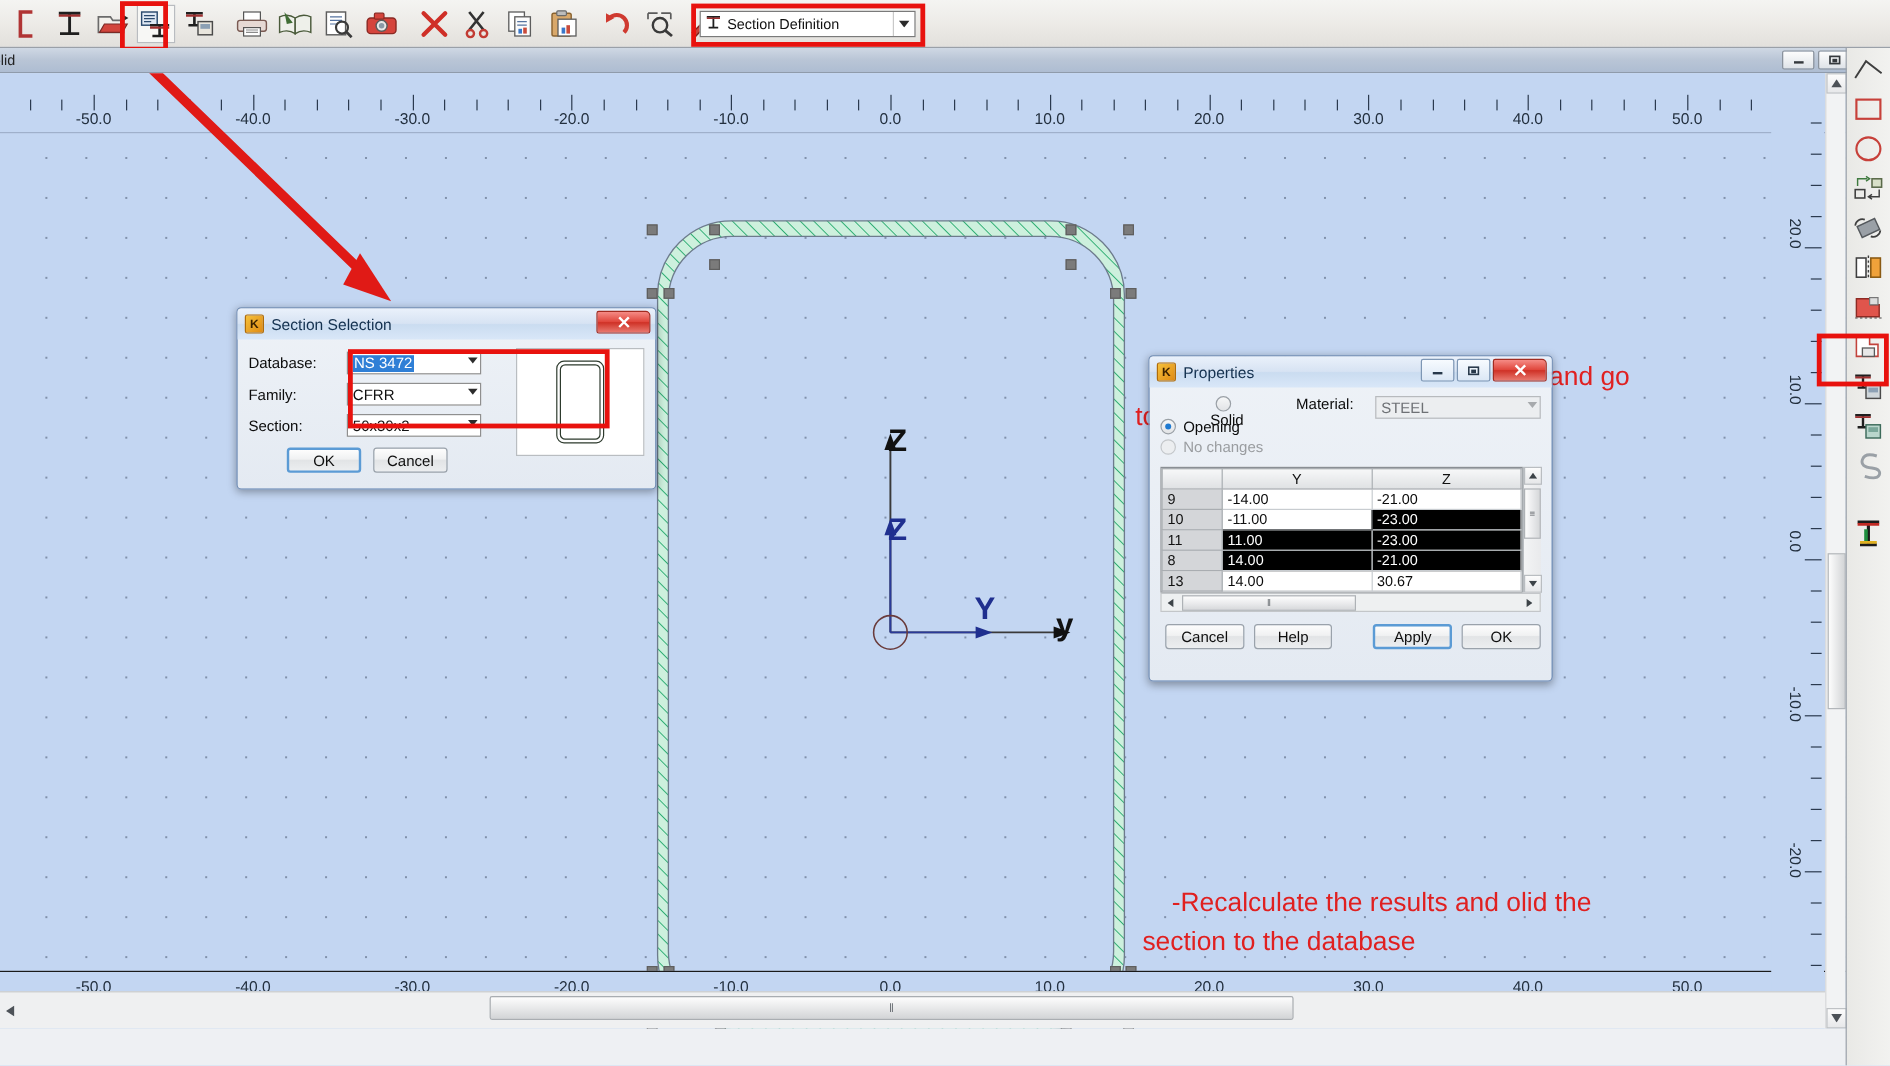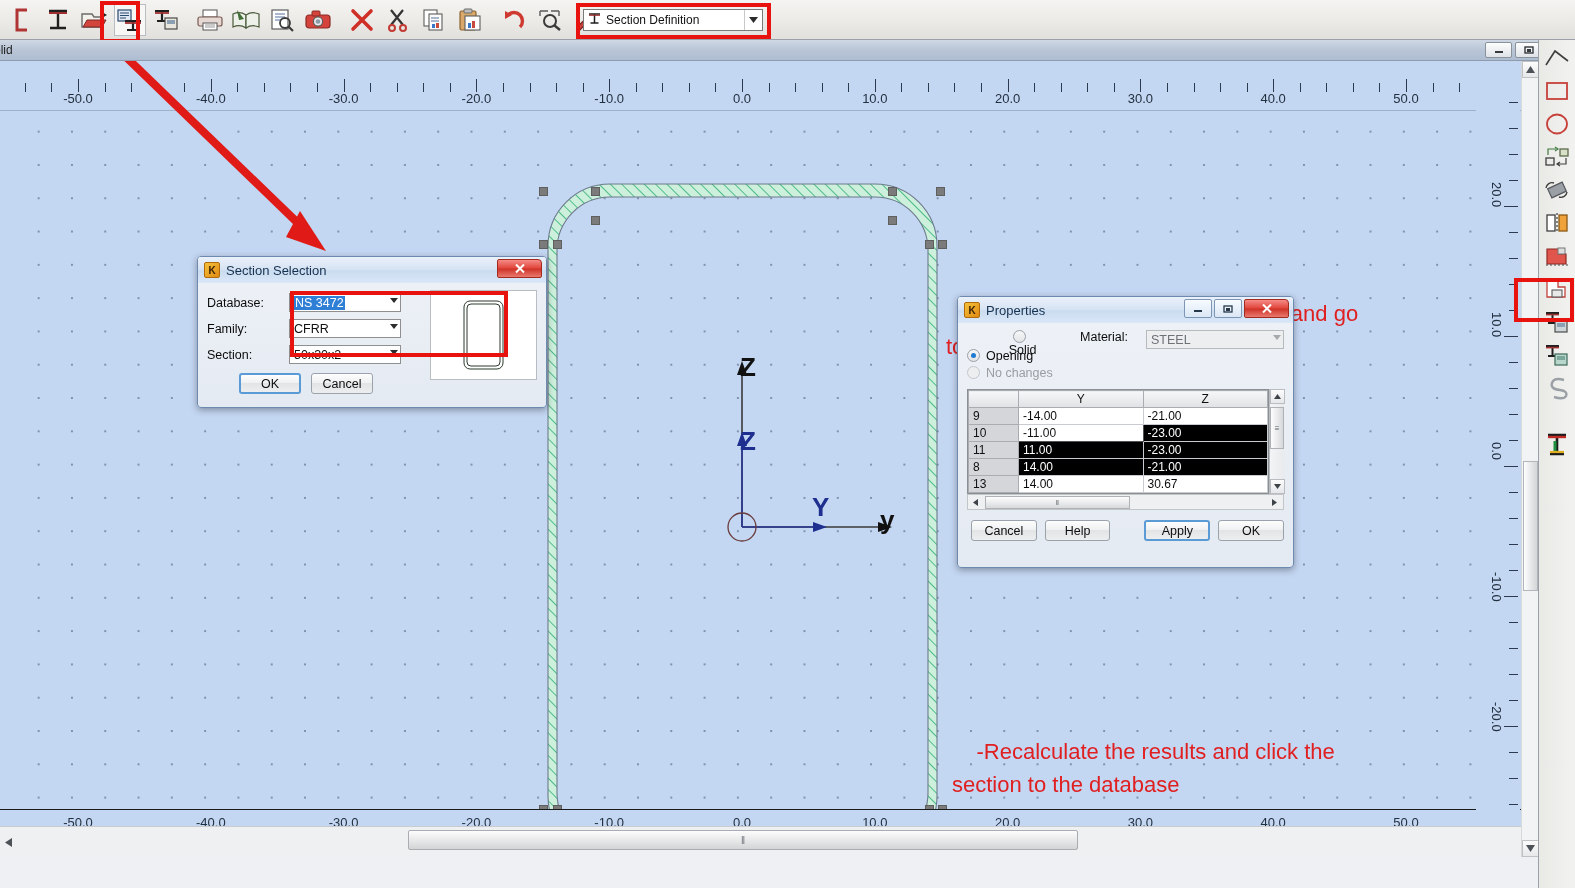--- a/index.html
+++ b/index.html
@@ -705,21 +705,21 @@
     </div>
 
   <div class="ann" style="left:946px;top:203px;">
     <span>Right click on the section outline and go</span><br><span>to properties</span>
   </div>
   <svg style="position:absolute;left:1090px;top:248px;" width="70" height="60" viewBox="0 0 70 60">
     <path d="M4 4 L42 42" stroke="#e01a16" stroke-width="8" stroke-linecap="round"></path>
     <path d="M52 55 L27 42 L43 26 z" fill="#e01a16"></path>
   </svg>
   <div class="ann" style="left:952px;top:641px;">
-    <span>-Recalculate the results and click the</span><br><span>section to the database</span>
+    <span>-Recalculate the results and olid the</span><br><span>section to the database</span>
   </div>
   <svg style="position:absolute;left:120px;top:-10px;" width="220" height="210" viewBox="0 0 220 210">
     <path d="M6 6 L184 178" stroke="#e01a16" stroke-width="8" stroke-linecap="round"></path>
     <path d="M206 200 L166 186 L180 160 z" fill="#e01a16"></path>
   </svg>
 
   <div id="hscroll">
     <div class="arrowbox">
       <svg width="7" height="9" viewBox="0 0 7 9">
           <path d="M7 0 L0 4.5 L7 9 z" fill="#4d5258"></path>

